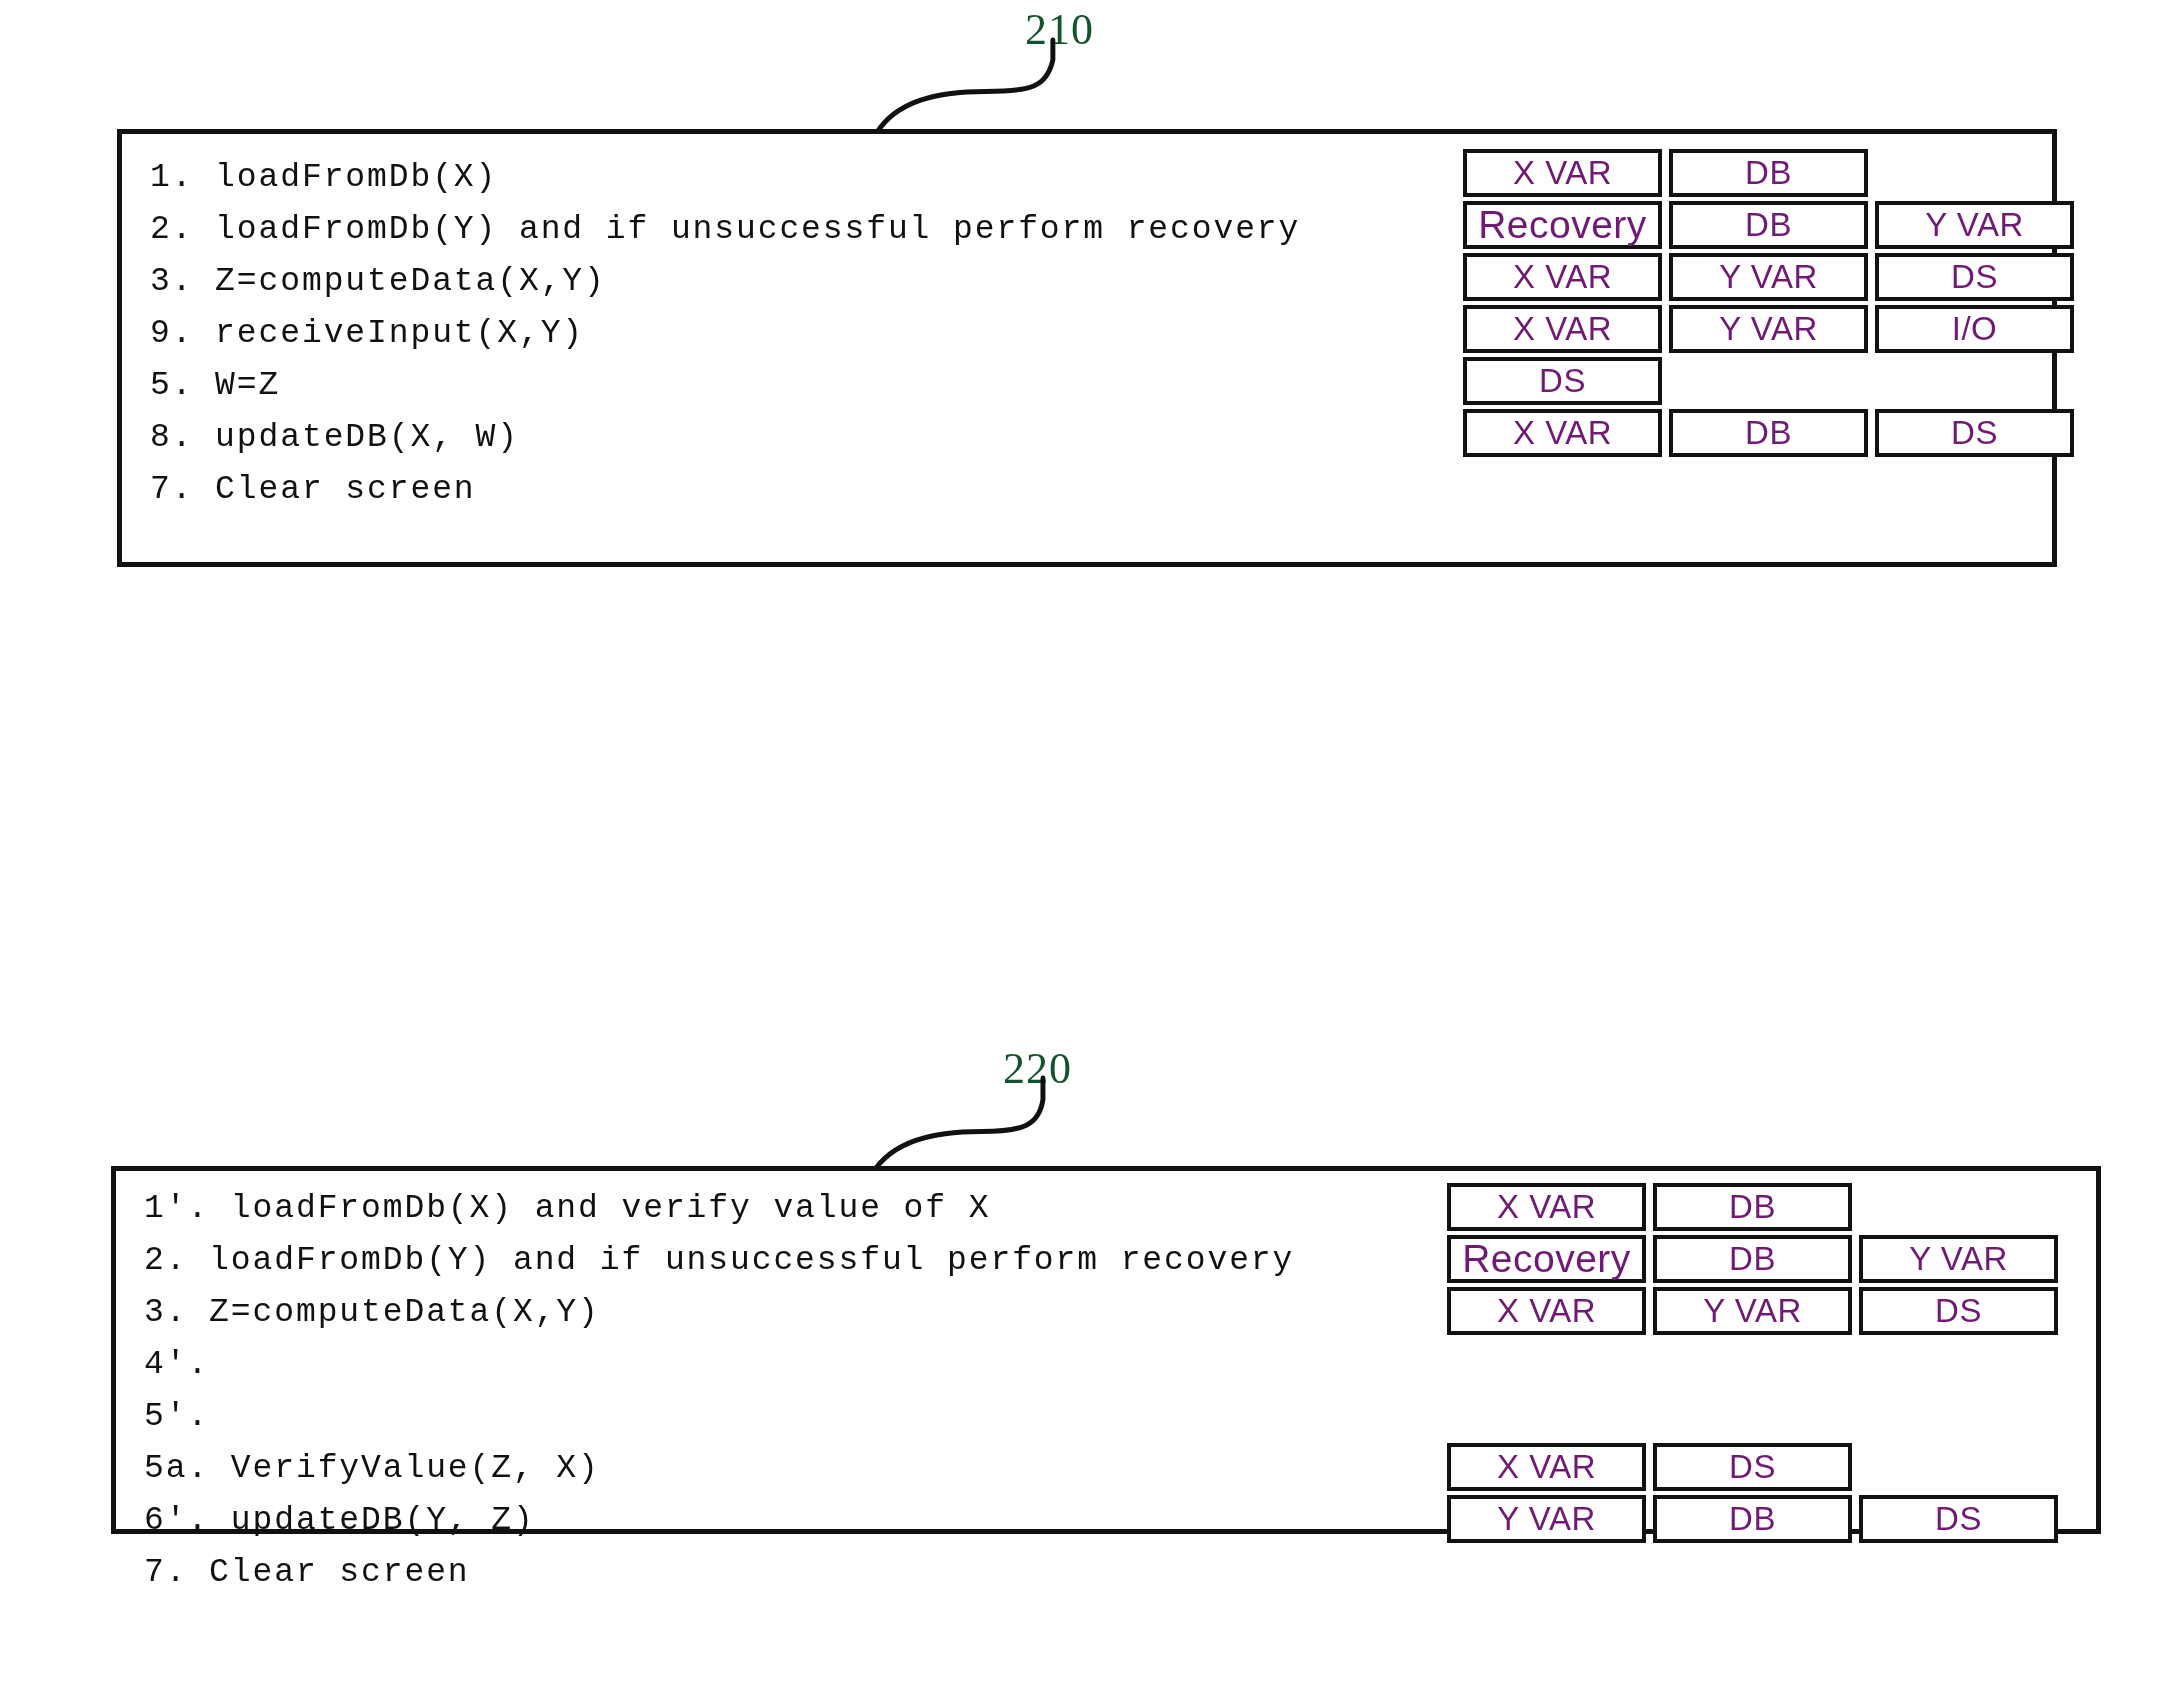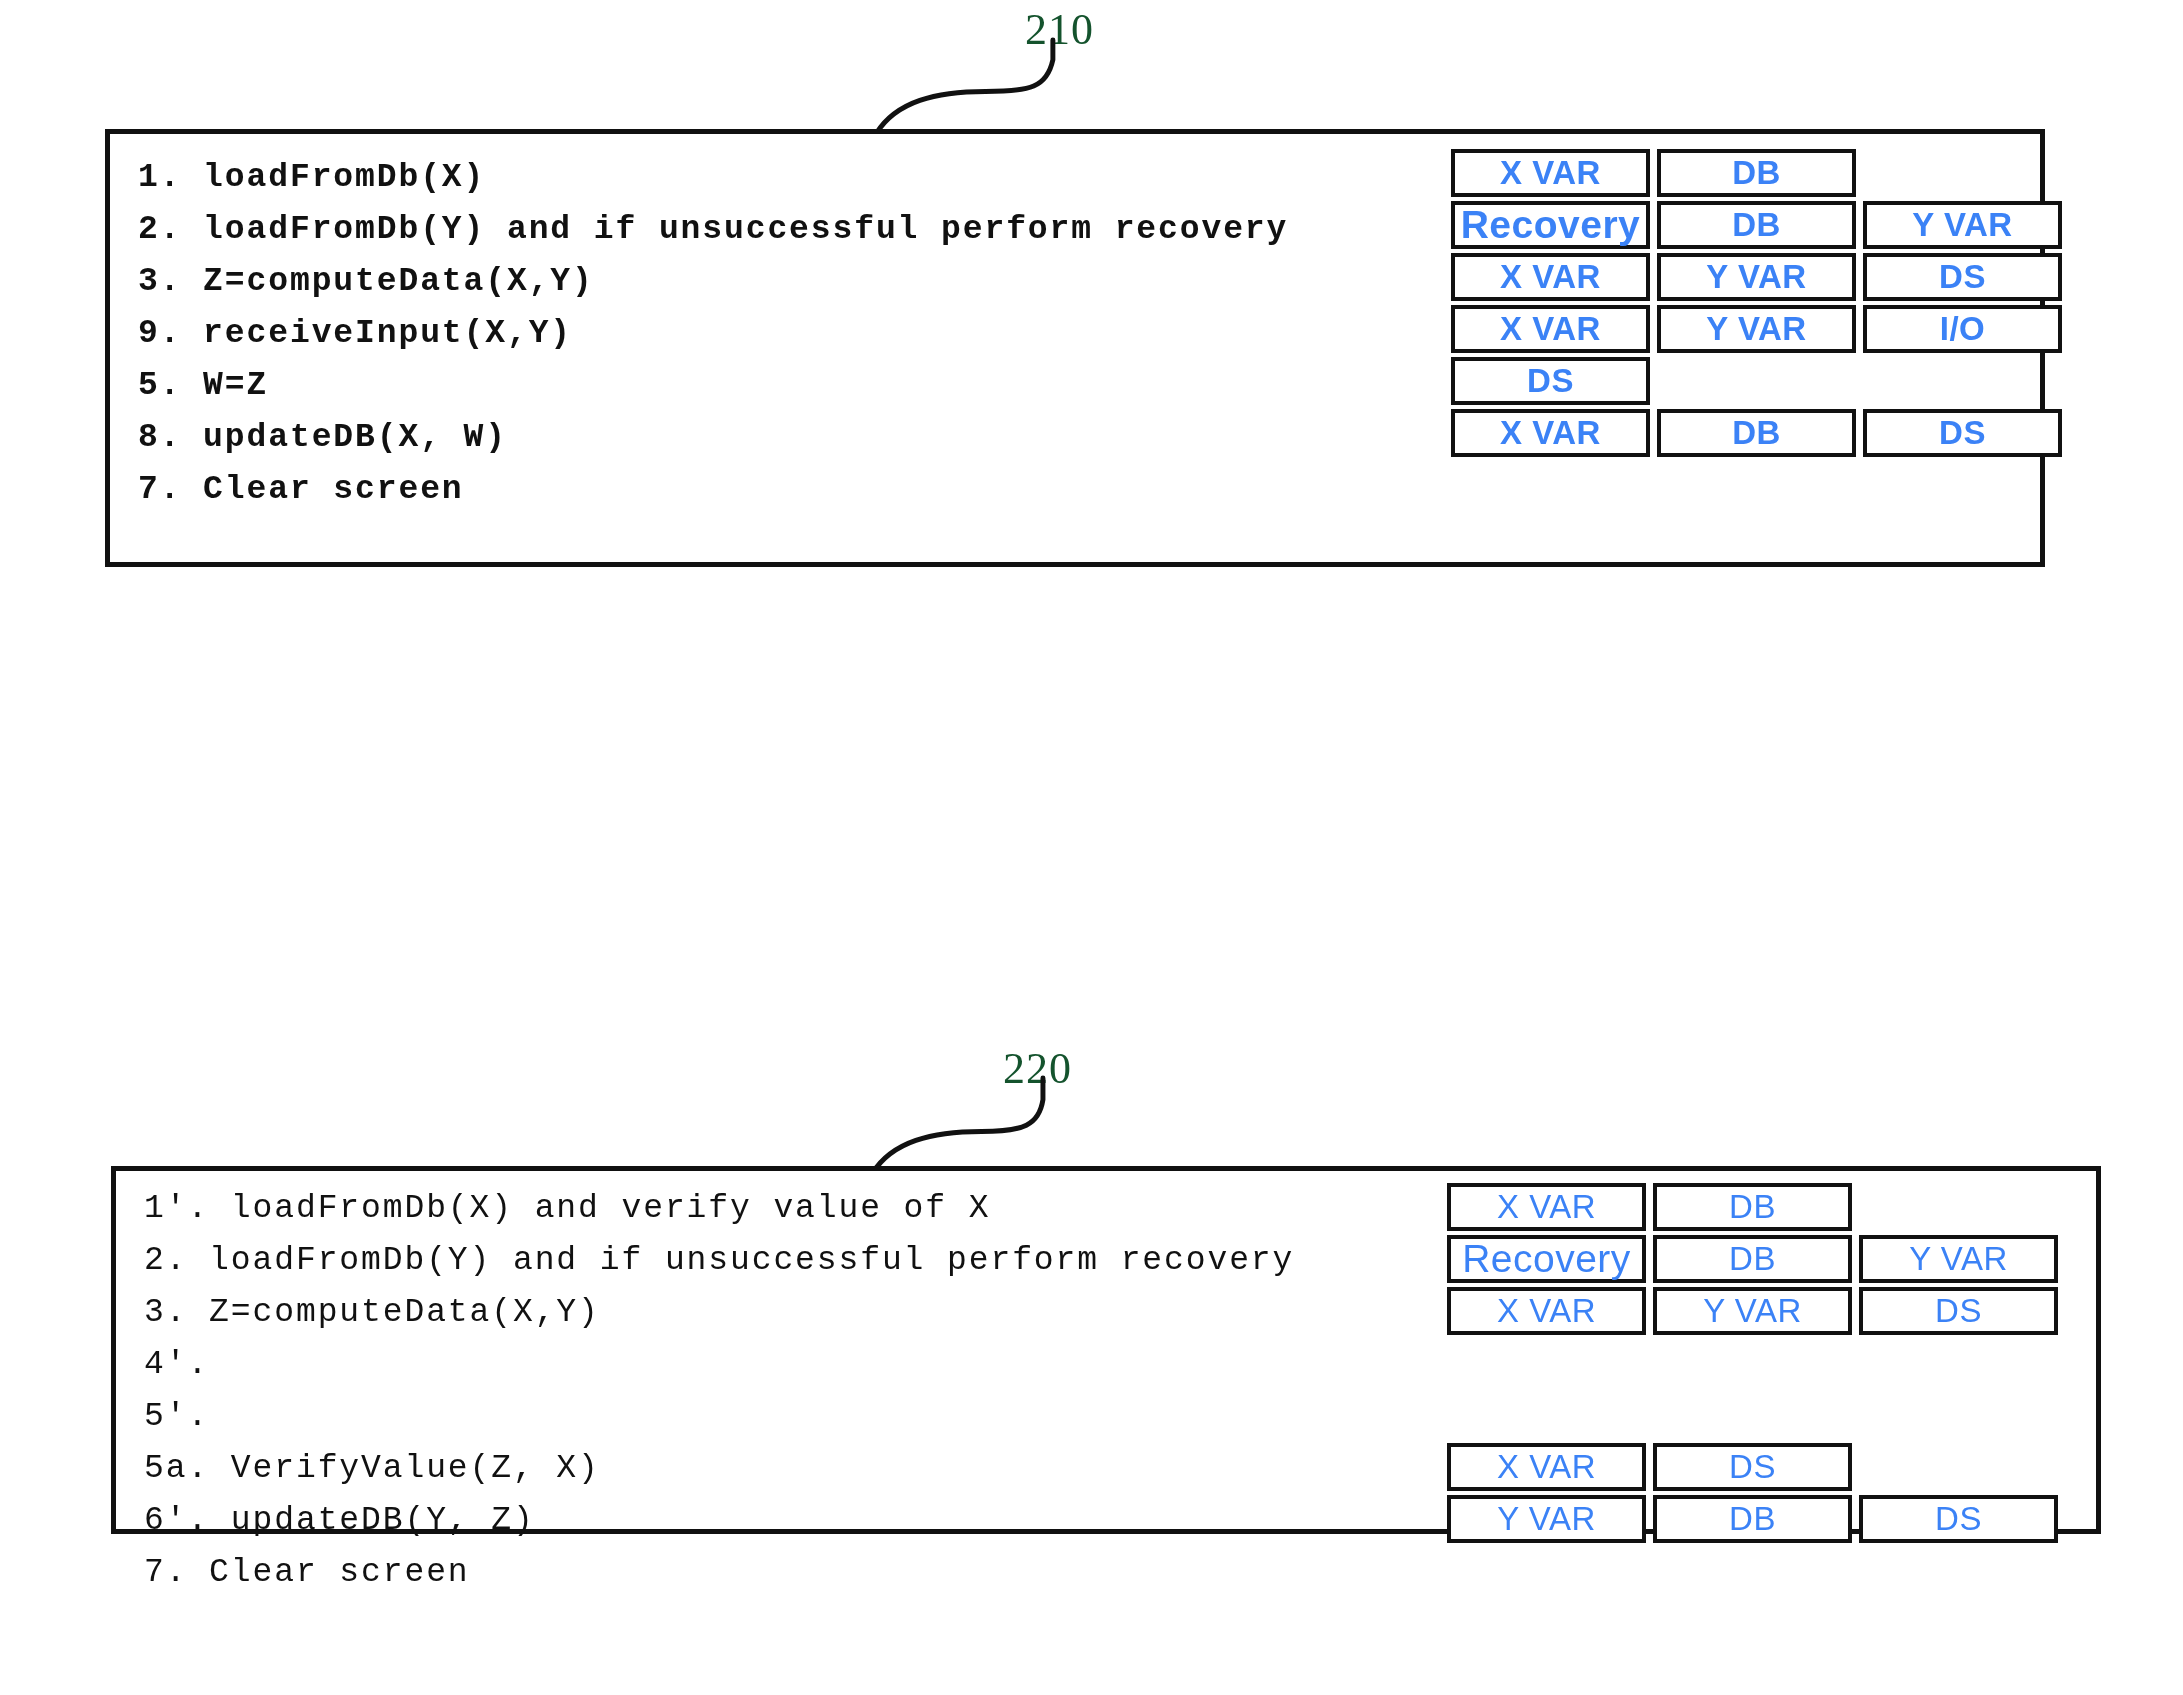--- a/index.html
+++ b/index.html
@@ -83,21 +83,21 @@
     box-sizing: border-box;
     border: 4px solid #111111;
     background: #ffffff;
     height: 48px;
     display: flex;
     align-items: center;
     justify-content: center;
     font-family: "Liberation Sans", sans-serif;
     font-size: 33px;
     letter-spacing: 0.5px;
-    color: #3b82f6;
+    color: #701a75;
     white-space: nowrap;
     margin-right: 7px;
   }
   .tag-box.w-first  { width: 199px; }
   .tag-box.w-second { width: 199px; }
   .tag-box.w-third  { width: 199px; }
   .tag-box.small-text { font-size: 39px; }
   .tag-spacer {
     height: 48px;
     margin-right: 7px;
@@ -110,21 +110,21 @@
 <div class="figure-root">
 
   <div>
 
     <div class="ref-label" style="left: 1025px; top: 4px;">210</div>
 
     <svg class="leader-svg" style="left: 856px; top: 30px; width: 259px; height: 109px;" viewBox="0 0 260 110">
       <path class="leader-path" d="M 20,104 C 40,72 80,62 130,62 C 175,62 192,58 198,30 L 198,10"></path>
     </svg>
 
-    <div class="program-block" style="left: 105px; top: 129px; width: 1940px; height: 438px; font-weight: bold;">
+    <div class="program-block" style="left: 117px; top: 129px; width: 1940px; height: 438px;">
 
       <div class="code-lines">
         <div class="code-line">1. loadFromDb(X)</div>
         <div class="code-line">2. loadFromDb(Y) and if unsuccessful perform recovery</div>
         <div class="code-line">3. Z=computeData(X,Y)</div>
         <div class="code-line">9. receiveInput(X,Y)</div>
         <div class="code-line">5. W=Z</div>
         <div class="code-line">8. updateDB(X, W)</div>
         <div class="code-line">7. Clear screen</div>
       </div>

